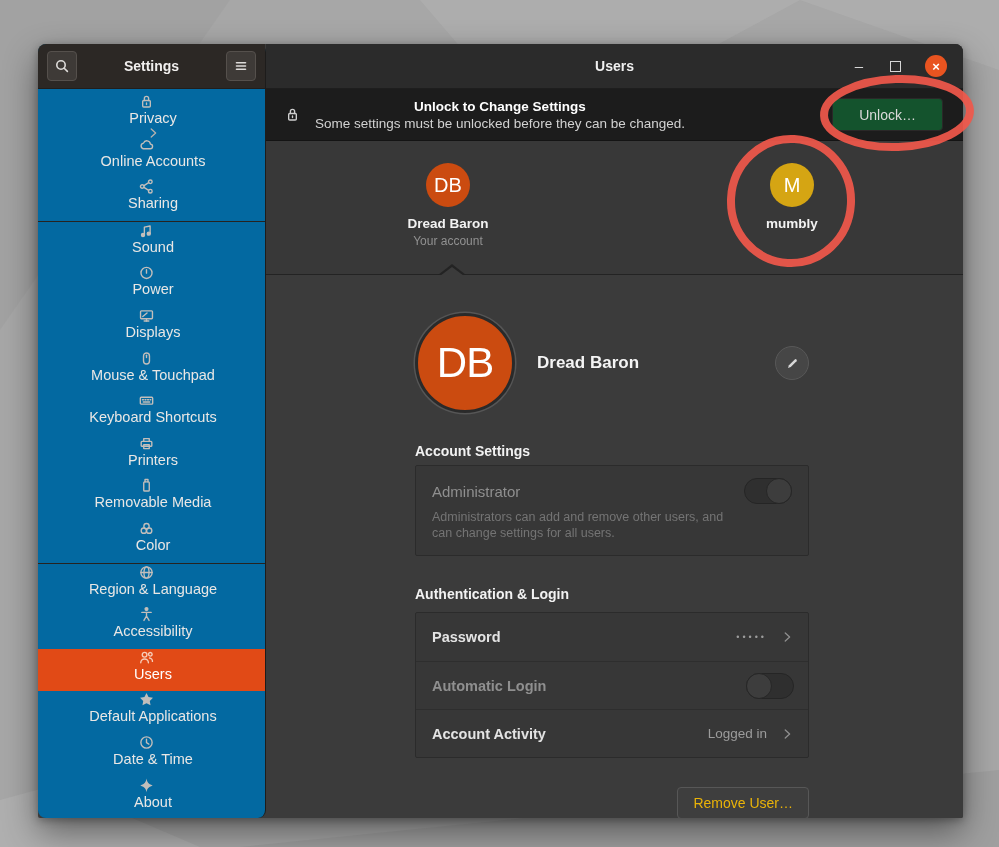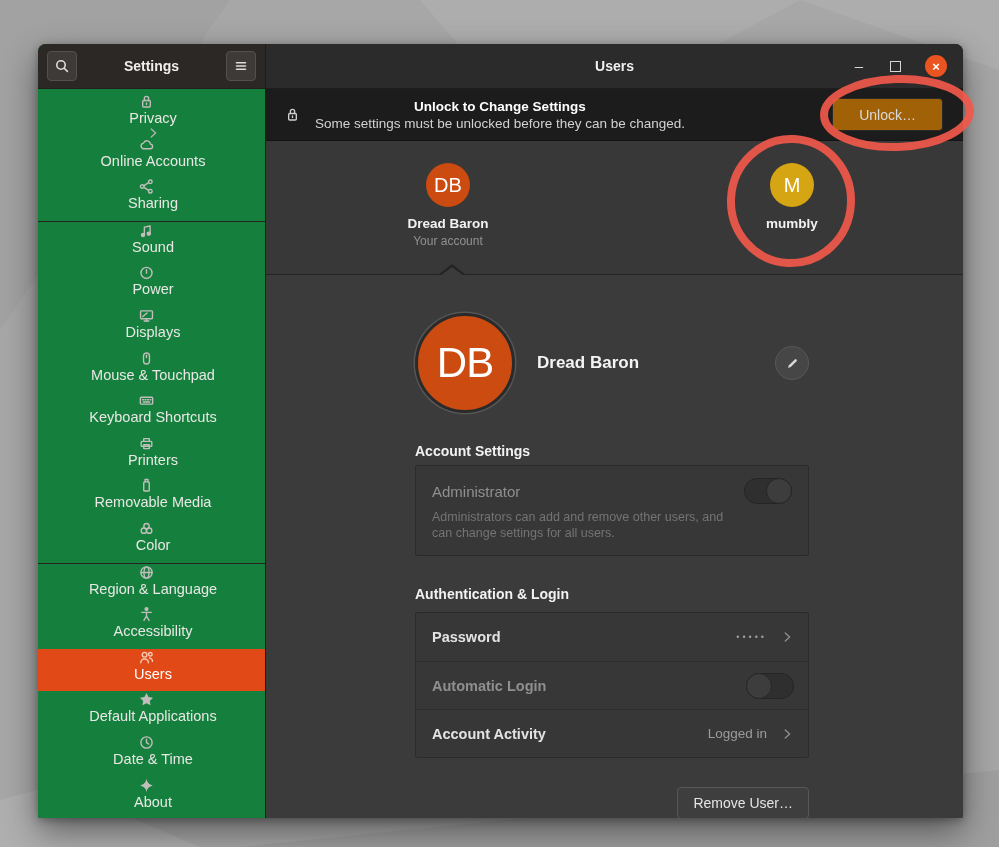--- a/index.html
+++ b/index.html
@@ -12,21 +12,21 @@
   
   .desktop-shapes{position:absolute;inset:0;pointer-events:none;}
   
   .window{
     position:absolute;left:38px;top:44px;width:925px;height:774px;
     display:flex;border-radius:8px 8px 2px 2px;overflow:hidden;
     box-shadow:0 14px 34px rgba(0,0,0,.45),0 2px 8px rgba(0,0,0,.3);
     background:#3b3b3b;
   }
   
-  .sidebar{width:227px;flex:0 0 227px;background:#15803d;display:flex;flex-direction:column;border-right:1px solid #1d1c1b;}
+  .sidebar{width:227px;flex:0 0 227px;background:#0369a1;display:flex;flex-direction:column;border-right:1px solid #1d1c1b;border-radius:8px;}
   .side-header{
     height:44px;flex:0 0 44px;background:#2c2825;border-bottom:1px solid #211e1c;
     display:flex;align-items:center;justify-content:space-between;padding:0 9px;
   }
   .hdr-btn{
     width:30px;height:30px;border-radius:4px;background:#3e3a37;border:1px solid #55504c;
     display:flex;align-items:center;justify-content:center;color:#dedcda;box-sizing:border-box;
   }
   .side-title{color:#f1efee;font-weight:bold;font-size:14px;}
   .side-list{flex:1;padding-top:4px;overflow:hidden;}
@@ -54,21 +54,21 @@
     width:22px;height:22px;border-radius:50%;background:var(--close,#e95420);
     color:#fff;font-size:13px;font-weight:bold;line-height:21px;text-align:center;
   }
   
   .banner{height:51px;flex:0 0 51px;background:#1c1c1c;display:flex;align-items:center;padding:0 20px 0 18px;border-bottom:1px solid #141414;}
   .banner .lock{color:#cfcfcf;width:17px;height:17px;margin-right:14px;flex:0 0 17px;}
   .banner-text{display:flex;flex-direction:column;gap:2px;}
   .banner-title{color:#ffffff;font-weight:bold;font-size:13.5px;text-align:center;}
   .banner-sub{color:#d2d2d2;font-size:13.5px;}
   .unlock-btn{
-    margin-left:auto;min-width:92px;height:33px;background:#a16207;border:1px solid #2a2828;border-radius:4px;
+    margin-left:auto;min-width:92px;height:33px;background:#14532d;border:1px solid #2a2828;border-radius:4px;
     color:#dadada;font-size:14px;display:flex;align-items:center;justify-content:center;padding:0 26px;box-sizing:border-box;
   }
   
   .carousel{height:133px;flex:0 0 133px;background:#383838;position:relative;border-bottom:1px solid #232323;}
   .user-chip{position:absolute;top:22px;width:130px;display:flex;flex-direction:column;align-items:center;}
   .chip-avatar{width:44px;height:44px;border-radius:50%;display:flex;align-items:center;justify-content:center;
     color:#fff;font-size:20px;margin-bottom:9px;}
   .chip-name{color:#f2f2f2;font-weight:bold;font-size:13.5px;}
   .chip-sub{color:#919191;font-size:12px;margin-top:3px;}
   .caret{position:absolute;left:172px;bottom:-1px;width:0;height:0;
@@ -99,21 +99,21 @@
   .row-label.dim{color:#8f8f8f;}
   .row-value{color:#9c9c9c;font-size:13.5px;margin-right:13px;}
   .row-value.dots{font-size:9px;letter-spacing:3px;}
   .row-chev{width:14px;height:14px;color:#8f8f8f;display:flex;align-items:center;}
   
   .toggle{width:48px;height:26px;border-radius:13px;background:#2f2f2f;border:1px solid #252525;position:relative;box-sizing:border-box;flex:0 0 48px;}
   .toggle .knob{position:absolute;top:-1px;left:-1px;width:26px;height:26px;border-radius:50%;background:#3d3d3d;border:1px solid #272727;box-sizing:border-box;}
   .toggle.on .knob{left:auto;right:-1px;}
   .remove-btn{
     margin-top:29px;margin-left:auto;height:32px;padding:0 15px;background:#3e3e3e;border:1px solid #575757;border-radius:4px;
-    color:#e5e5e5;font-size:14px;display:flex;align-items:center;box-sizing:border-box;
+    color:#eab308;font-size:14px;display:flex;align-items:center;box-sizing:border-box;
   }
   
   .annotations{position:absolute;inset:0;pointer-events:none;z-index:50;}
   svg.ic{display:block;}
 </style>
 </head>
 <body style="--accent: #e14a16; --close: #e95420; --annotation: #f1584b;">
 
 <svg class="desktop-shapes" width="999" height="847" viewBox="0 0 999 847">
   <rect width="999" height="847" fill="#a7a7a7"></rect>

